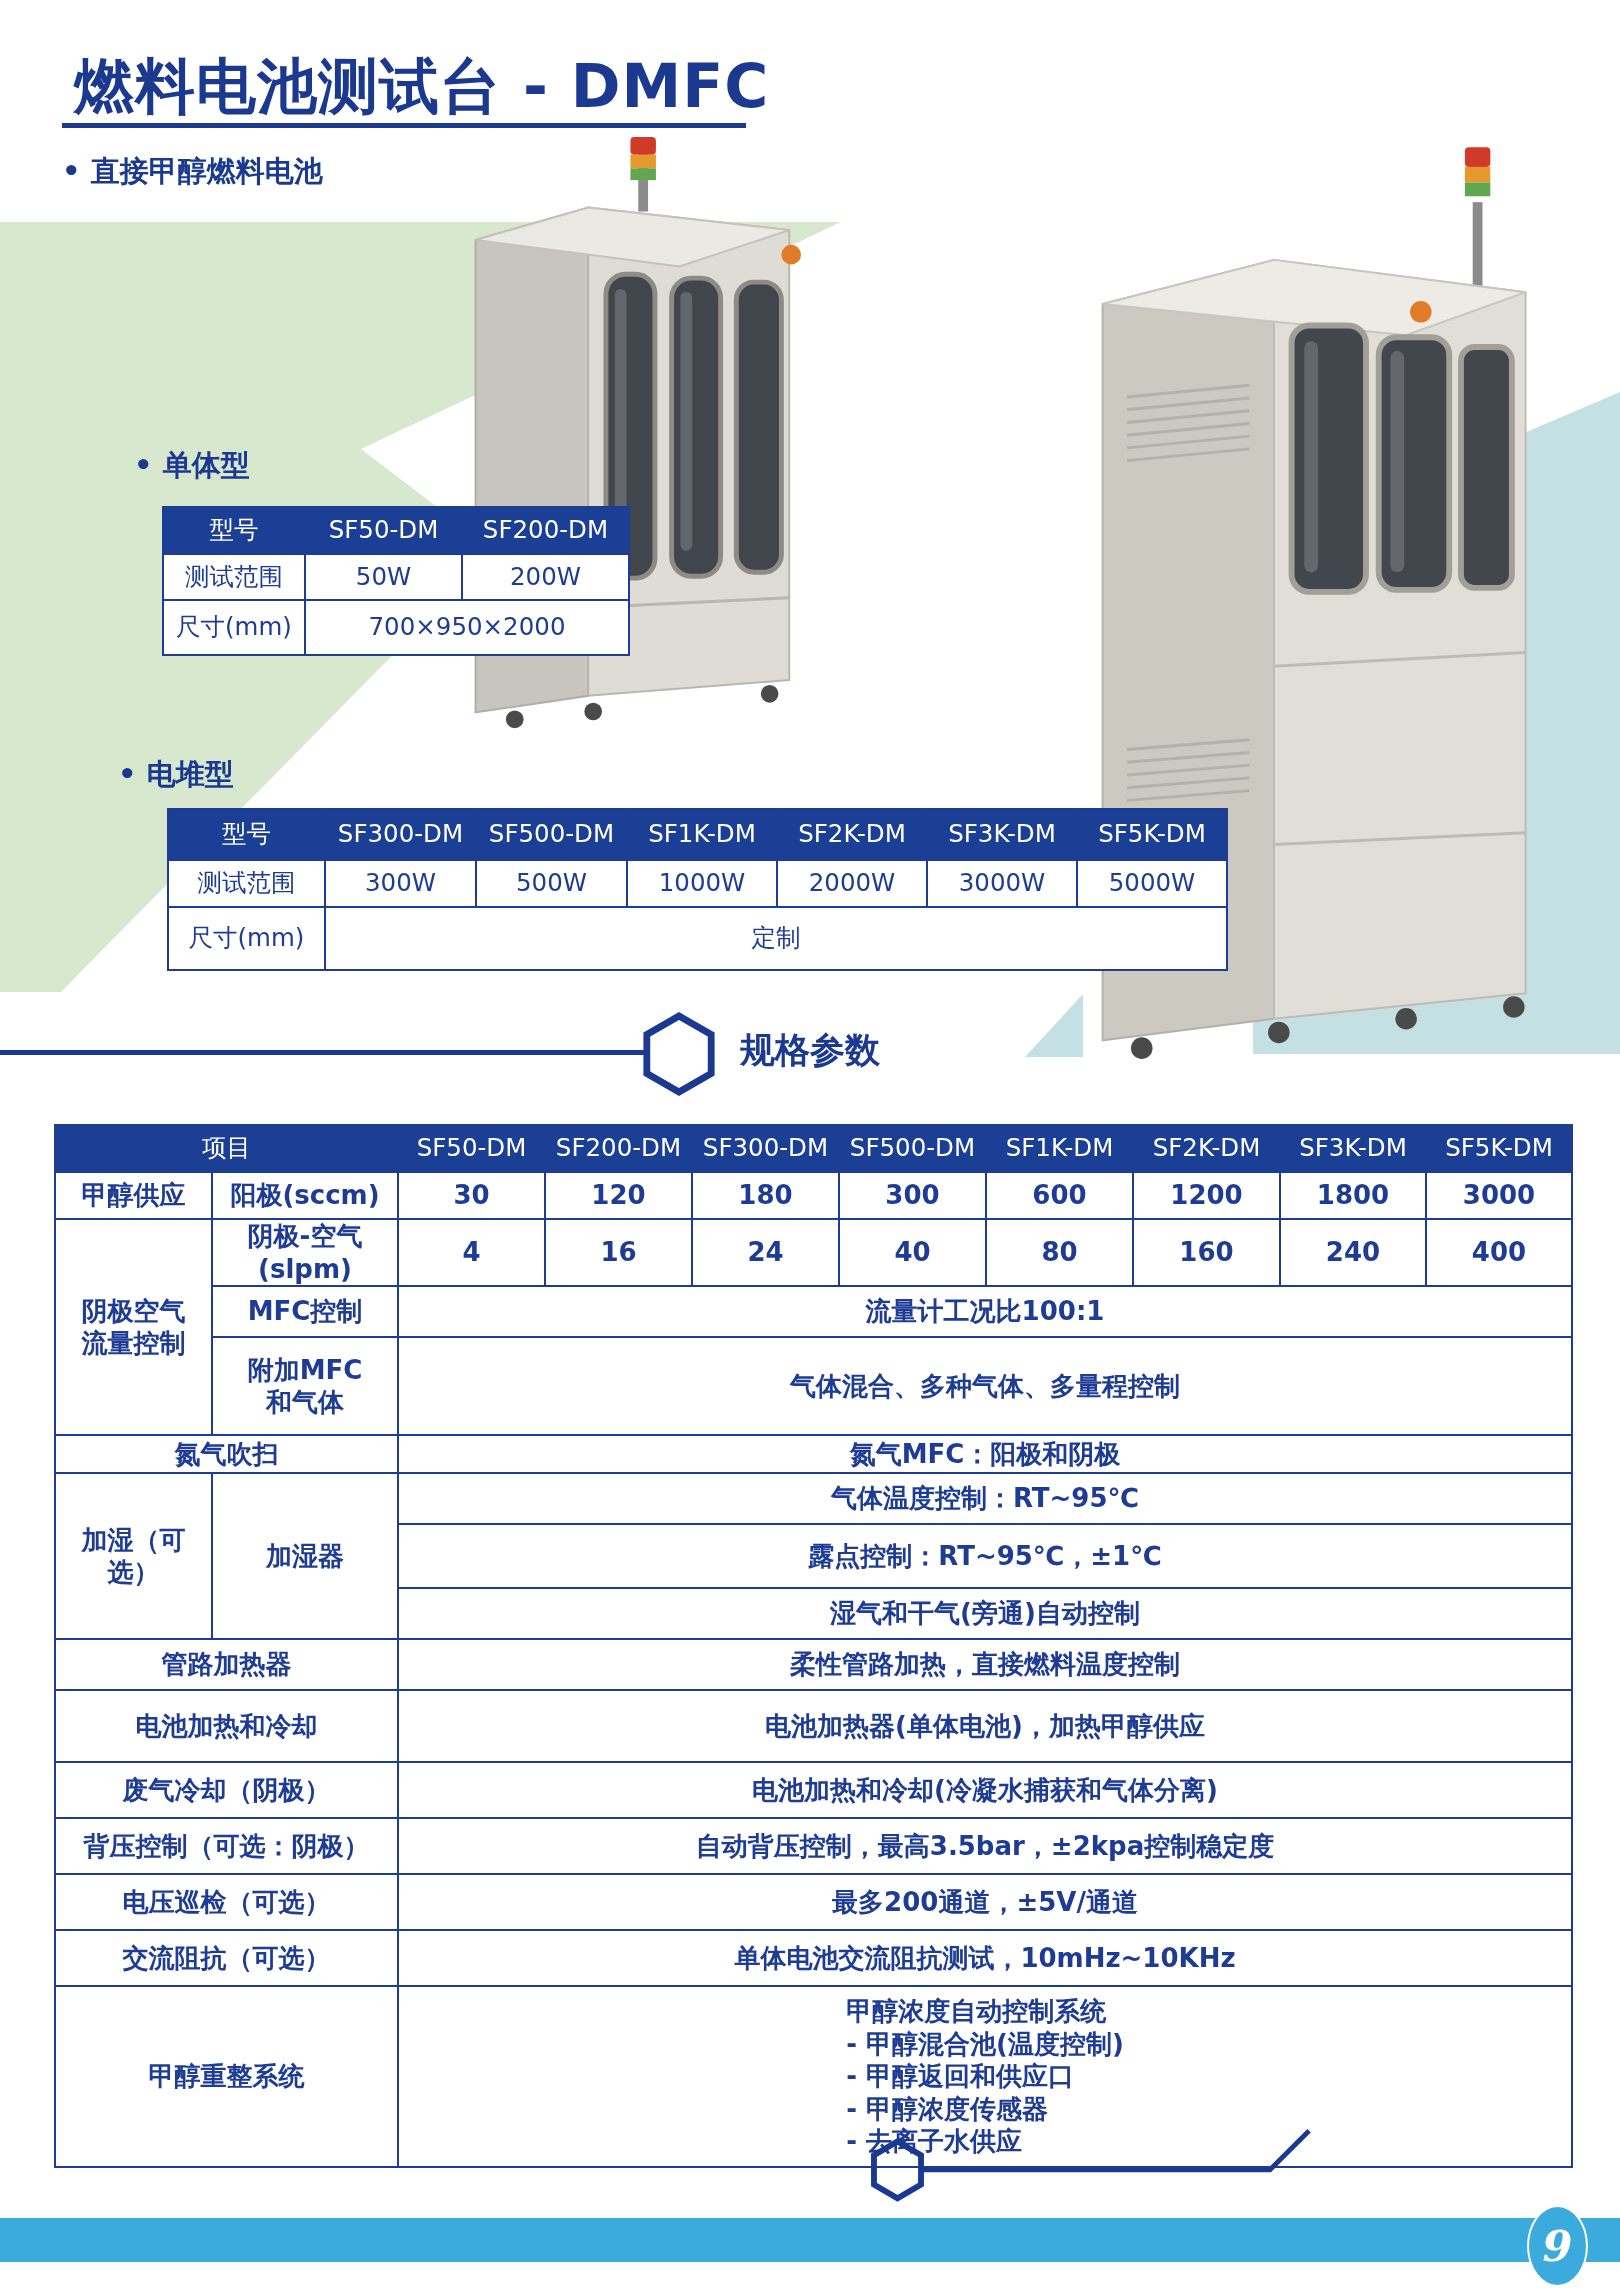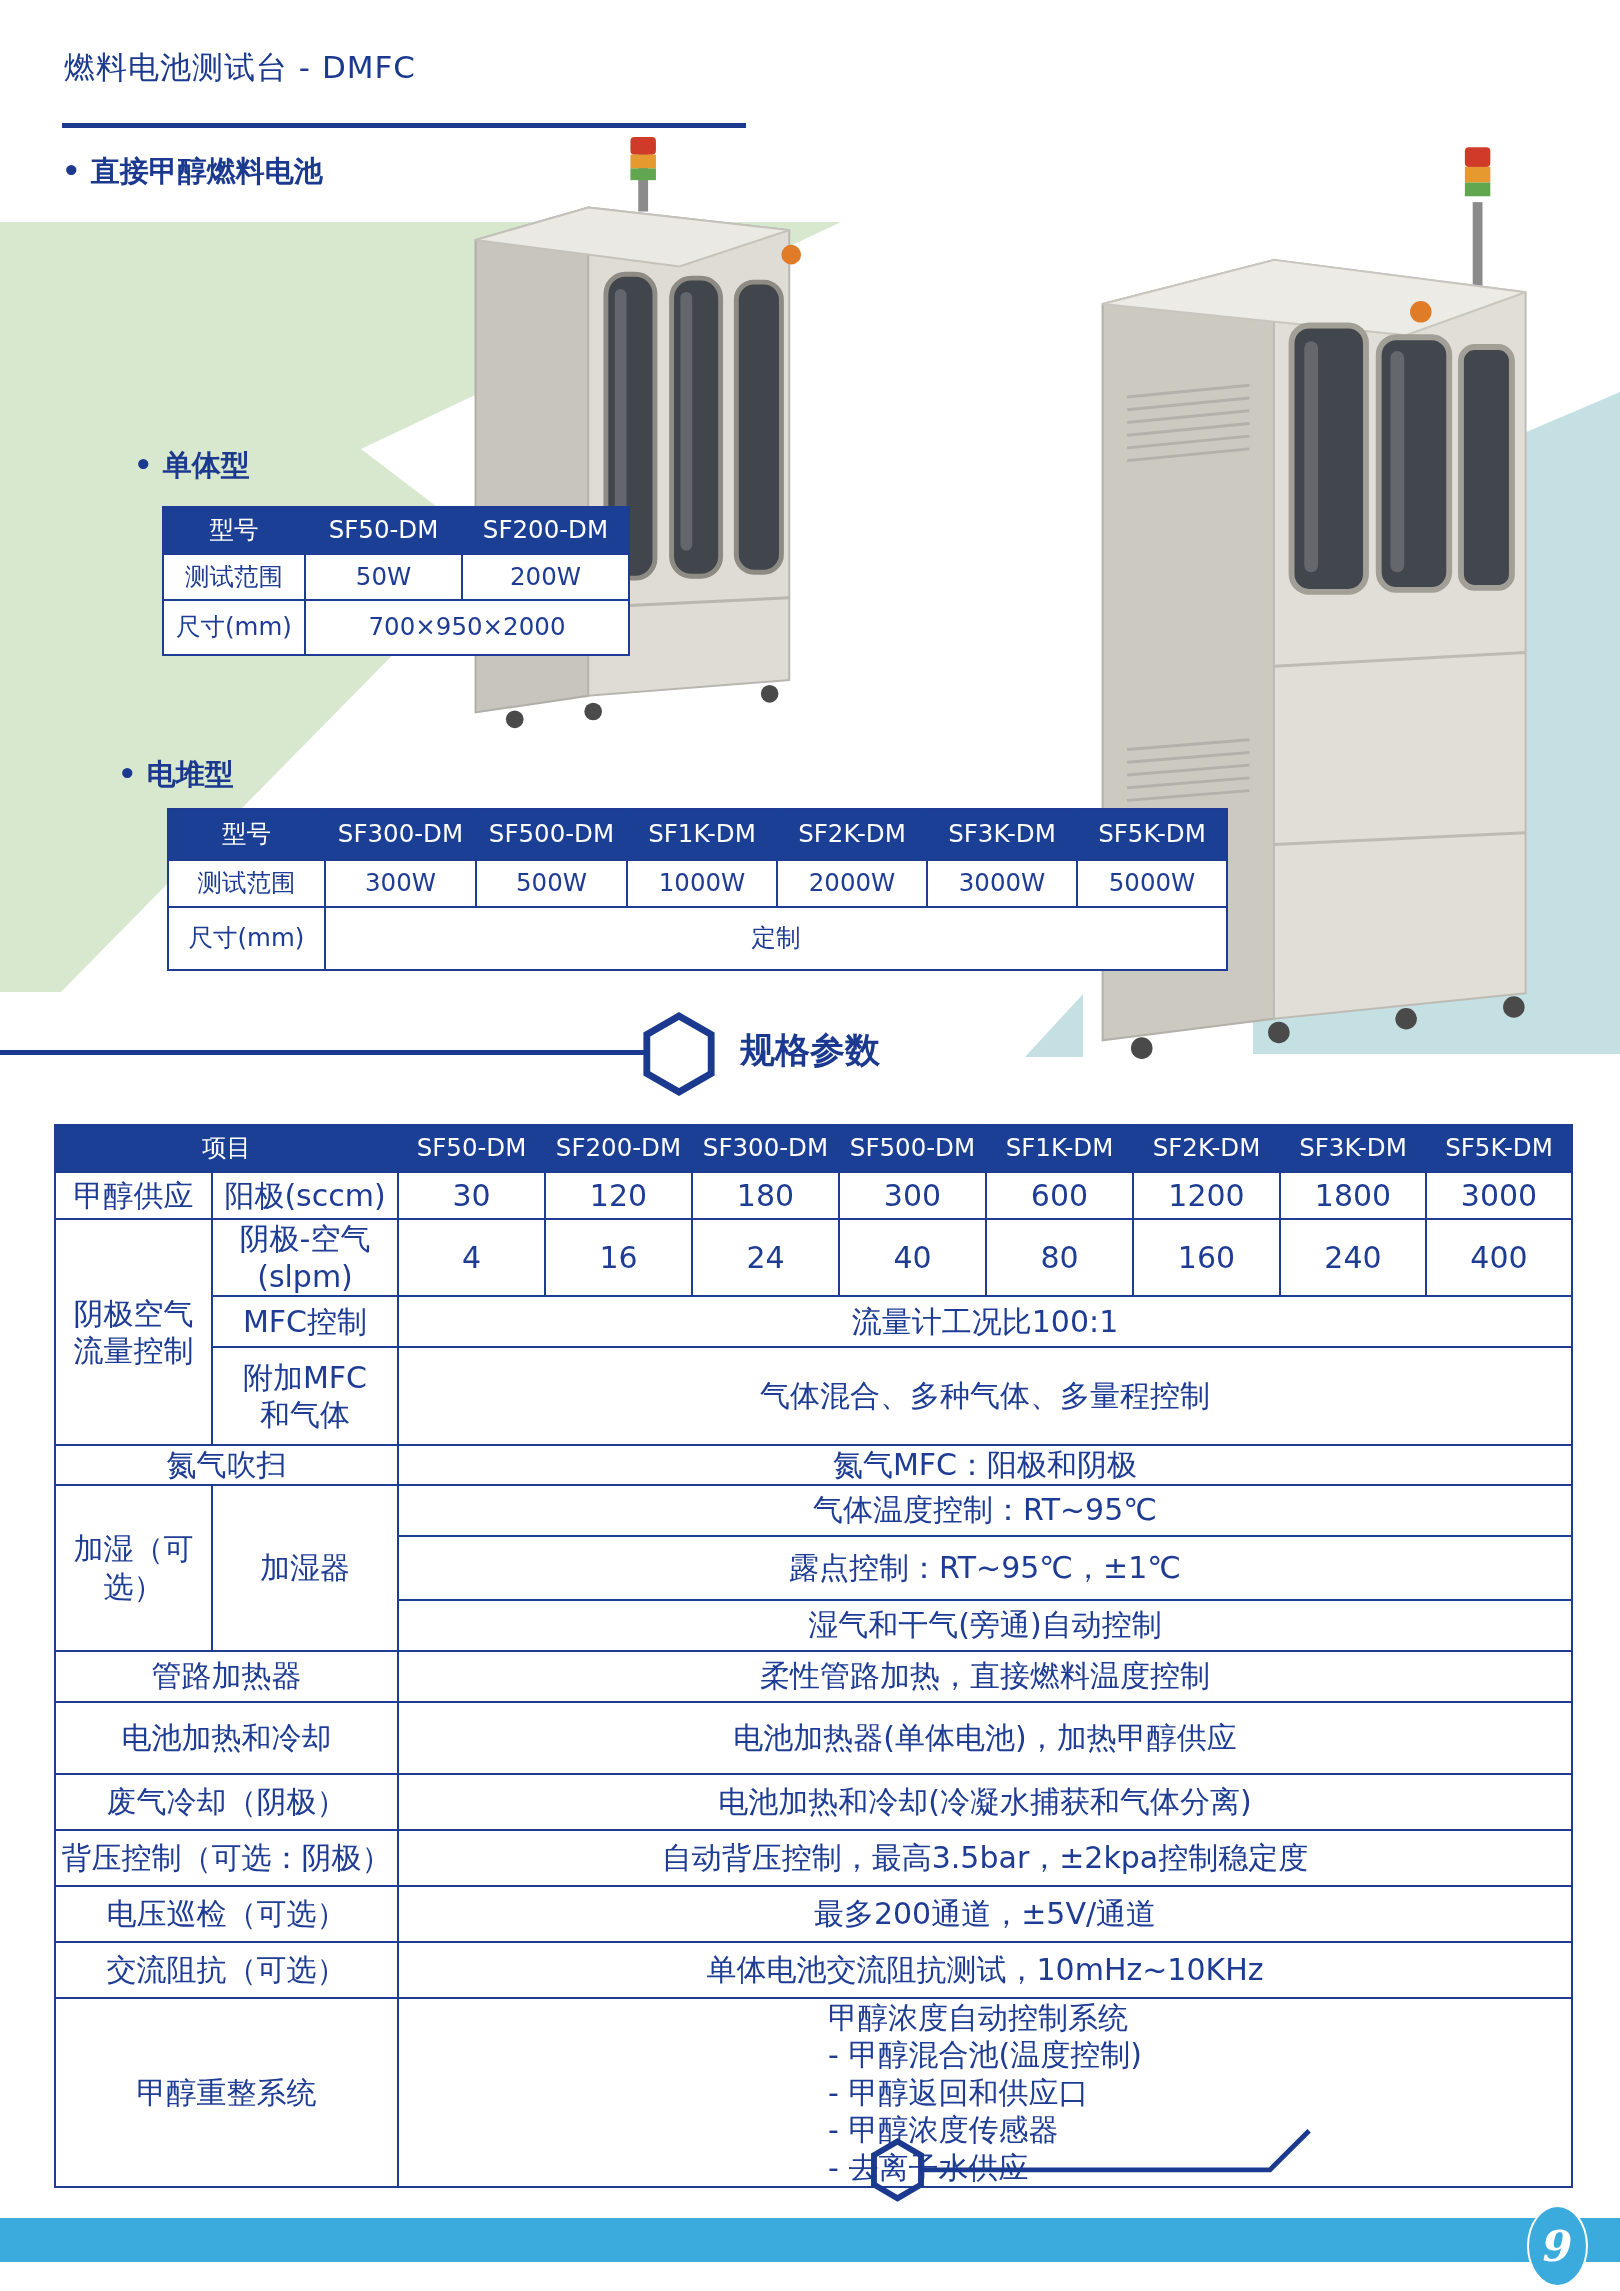--- a/index.html
+++ b/index.html
@@ -9,39 +9,39 @@
 
   
   .deco-green{position:absolute;left:0;top:0;width:1620px;height:2292px;background:#d8e8cf;
     clip-path:polygon(0px 222px,841px 222px,361px 449px,495px 551px,61px 992px,0px 992px);}
   .deco-cyan{position:absolute;left:0;top:0;width:1620px;height:2292px;background:#c5e0e2;
     clip-path:polygon(1253px 549px,1620px 392px,1620px 1054px,1253px 1054px);}
   .deco-cyan-tri{position:absolute;left:0;top:0;width:1620px;height:2292px;background:#c5e0e2;
     clip-path:polygon(1083px 994px,1083px 1057px,1025px 1057px);}
 
   
-  .title{left:64px;top:47px;font-size:31px;font-weight:normal;color:#1b3a8f;letter-spacing:1px;}
+  .title{left:74px;top:47px;font-size:60px;font-weight:bold;color:#1b3a8f;letter-spacing:1px;}
   .title-rule{left:62px;top:123px;width:684px;height:4.9px;background:#1b3a8f;}
   .subtitle{left:62px;top:152px;font-size:29px;font-weight:bold;color:#1b3a8f;}
   .h-bullet{font-size:29px;font-weight:bold;color:#1b3a8f;}
 
   
   table.navy{border-collapse:collapse;table-layout:fixed;background:transparent;}
   table.navy td,table.navy th{border:2.9px solid #1e3c94;padding:0 3.9px;text-align:center;
      font-size:24.5px;color:#1e3c94;background:#ffffff;line-height:1.25;}
   table.navy th{background:#1b3f94;color:#ffffff;font-weight:normal;border:2.9px solid #1b3f94;
      border-top:2.9px solid #1e3c94;}
   table.navy tr.hdr th{border-bottom:2.9px solid #1e3c94;}
   table.navy tr.hdr th:first-child{border-left:2.9px solid #1e3c94;}
   table.navy tr.hdr th:last-child{border-right:2.9px solid #1e3c94;}
   table.navy tr.hdr th + th{border-left:2.9px solid #ffffff;}
 
   .spec-wrap{left:54px;top:1124px;}
   table.spec{width:1517px;}
-  table.spec td{font-size:30px;}
+  table.spec td{font-size:26px;font-weight:bold;}
   .reform-block{display:inline-block;text-align:left;}
   .reform-block span{display:block;}
 
   
   .sec-line{left:0;top:1050px;width:645px;height:4.9px;background:#1b3a8f;}
   .sec-title{left:740px;top:1027px;font-size:35px;font-weight:bold;color:#1b3a8f;}
 
   
   .bottom-bar{left:0;top:2218px;width:1620px;height:44px;background:#3aabdc;}
   .page-badge{left:1527px;top:2205px;width:57px;height:78px;background:#3aabdc;border:2.9px solid #ffffff;

